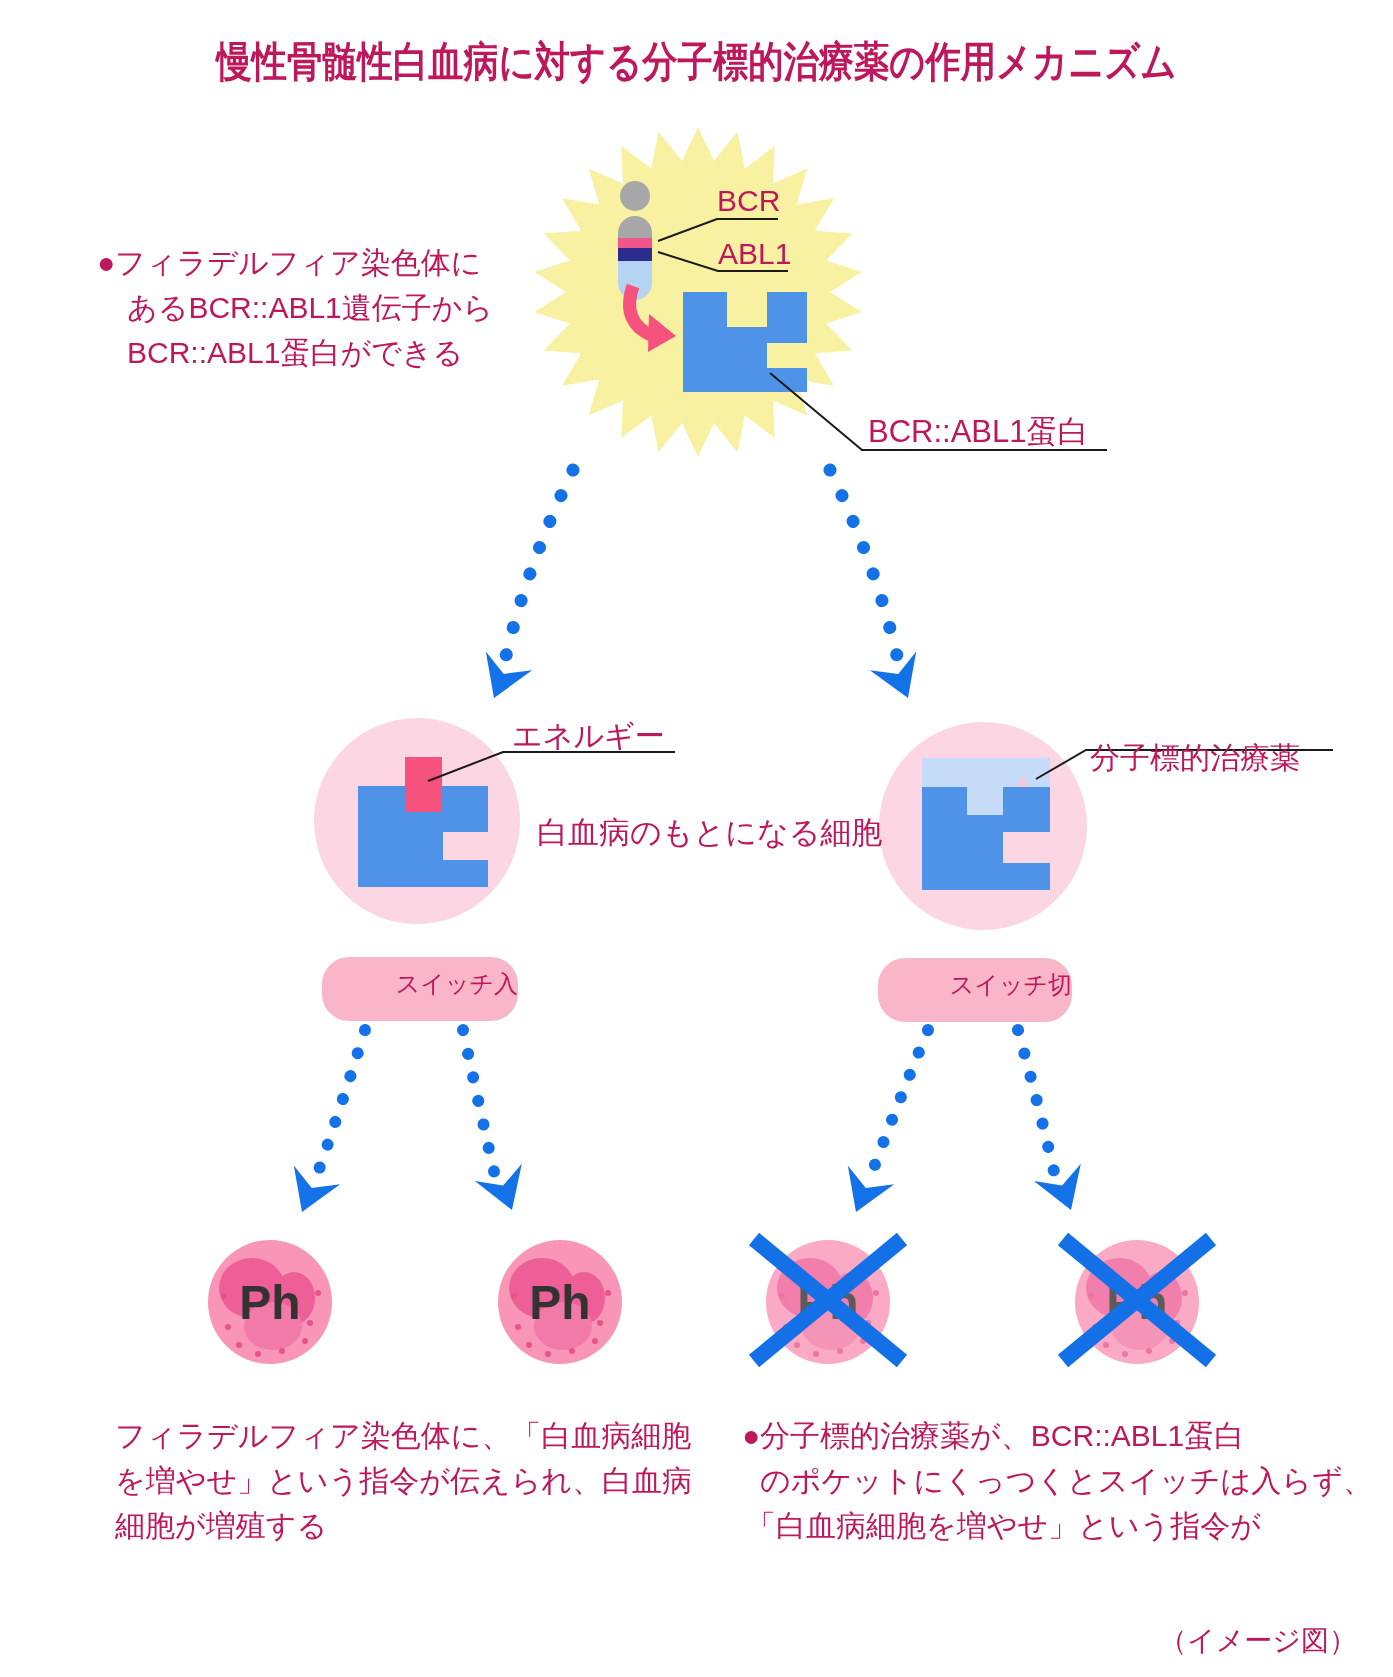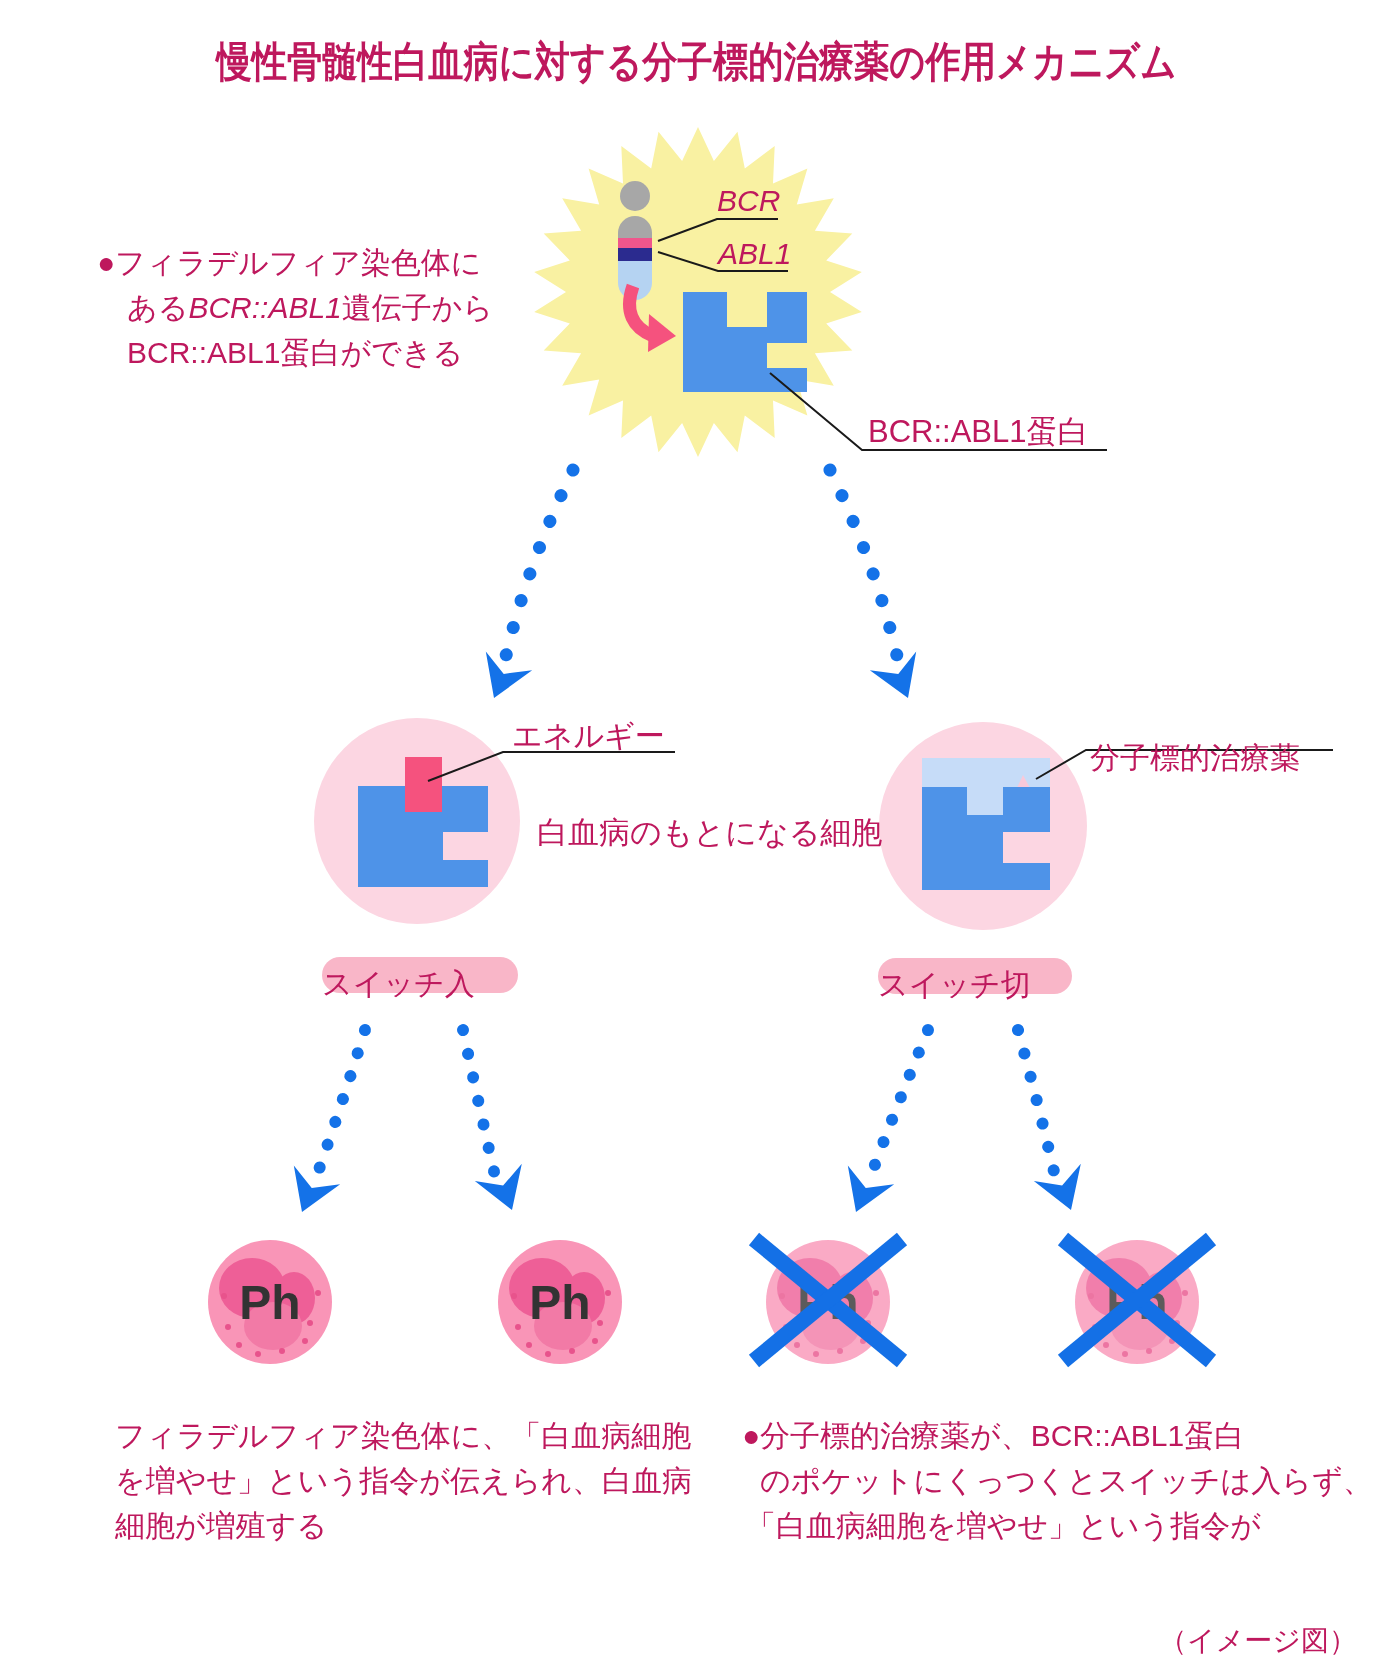--- a/index.html
+++ b/index.html
@@ -4,23 +4,23 @@
 <style>
   html,body{margin:0;padding:0;background:#fff}
   .canvas{position:relative;width:1393px;height:1677px;background:#fff;overflow:hidden;
           font-family:"Liberation Sans","DejaVu Sans",sans-serif;color:#be185d}
   .art{position:absolute;left:0;top:0}
   .title{position:absolute;top:34px;left:0;right:0;text-align:center;font-size:42px;font-weight:bold;
          transform:scaleX(0.84);transform-origin:50% 0;white-space:nowrap}
   .note{position:absolute;font-size:30px;line-height:45px;white-space:nowrap}
   .note .cont{padding-left:30px}
   .glabel{position:absolute;font-size:30px;white-space:nowrap}
-  .it{font-style:italic}
-  .badge{position:absolute;height:36px;border-radius:27px;background:#f9b6c8;
-         text-align:left;line-height:54px;font-size:30px}
+  .it{}
+  .badge{position:absolute;height:64px;border-radius:27px;background:#f9b6c8;
+         text-align:right;line-height:54px;font-size:24px}
   .leader{fill:none;stroke:#1a1a1a;stroke-width:2}
   .dotted{fill:none;stroke-linecap:round}
   .phText{font-size:48px;font-weight:bold;fill:#333}
   .footer{position:absolute;right:36px;top:1622px;font-size:28px}
 </style>
 </head>
 <body>
 
 <div class="canvas">
 

